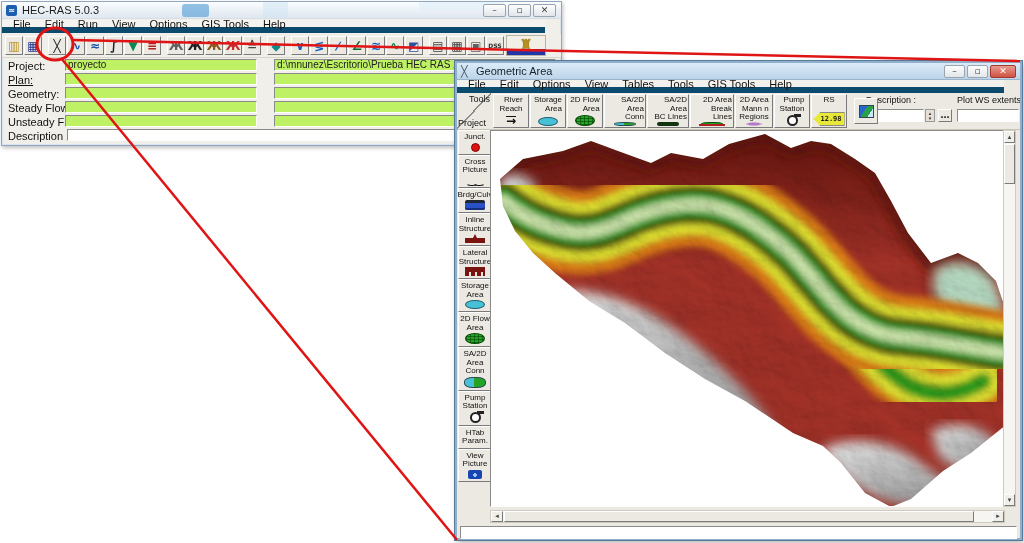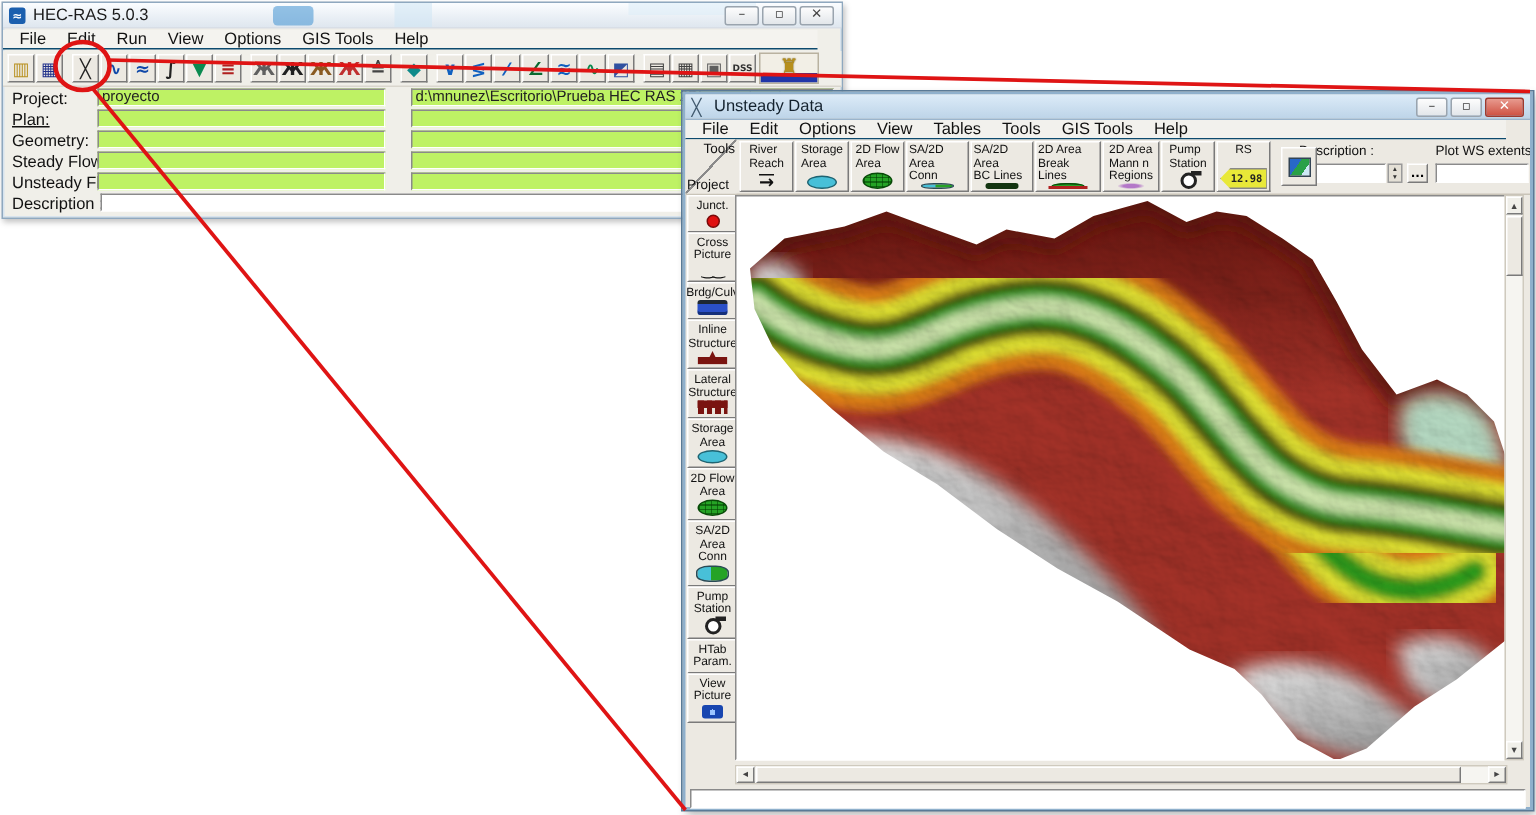--- a/index.html
+++ b/index.html
@@ -21,21 +21,21 @@
   #main-title-icon{position:absolute;left:4px;top:3px;width:11px;height:11px;background:#1b5fae;
     color:#fff;font:bold 8px/11px "DejaVu Sans",sans-serif;text-align:center;border-radius:2px;}
   #main-title-text{position:absolute;left:20px;top:2px;font-size:11px;color:#1c1c1c;}
   .winbtns{position:absolute;top:2px;display:flex;gap:2px;}
   #main-window .winbtns{right:5px;}
   .wbtn{width:23px;height:13px;border:1px solid #9aa4ae;border-radius:2px;
     background:linear-gradient(#fdfdfd,#e2e6ea);font:9px/11px "DejaVu Sans",sans-serif;
     color:#444;text-align:center;padding:0;}
   .wbtn.close-red{background:linear-gradient(#e89a8e,#cf5243);color:#fff;border-color:#9e3a2e;width:26px;}
   
-  .menubar{position:absolute;left:0;right:16px;height:13px;background:#f4f3ef;border-bottom:1px solid #0c4a6e;
+  .menubar{position:absolute;left:0;right:16px;height:13px;background:#f4f3ef;border-bottom:6px solid #0c4a6e;
     display:flex;align-items:center;padding-left:4px;}
   #main-menubar{top:18px;}
   .menu-item{font-size:11px;line-height:12px;color:#111;padding:0 7px;white-space:nowrap;}
   
   #main-toolbar{position:absolute;left:0;top:32px;right:0;height:24px;background:#f0efe9;
     border-bottom:1px solid #d9d6cd;}
   .tbtn{position:absolute;top:2px;width:18px;height:19px;padding:0;cursor:default;}
   .tglyph{display:block;font:bold 12px/16px "DejaVu Sans",sans-serif;text-align:center;}
   .tglyph.txt{font:bold 6px/16px "DejaVu Sans",sans-serif;letter-spacing:0;}
   #castle-logo{position:absolute;left:504px;top:1px;width:40px;height:21px;
@@ -55,21 +55,21 @@
   #geom-title-text{position:absolute;left:19px;top:2px;font-size:11px;color:#14222e;}
   #geom-window .winbtns{right:4px;}
   #geom-menubar{top:17px;background:#f2f1ed;}
   #geom-toolbar{position:absolute;left:0;top:30px;right:0;height:37px;background:#ece9e2;border-bottom:1px solid #c9c4b8;}
   #tools-corner{position:absolute;left:0;top:0;width:34px;height:36px;
     background:linear-gradient(to bottom right,#ece9e2 48.5%,#8a8a8a 48.5% 51.5%,#ece9e2 51.5%);}
   #tools-corner .t1{position:absolute;right:1px;top:1px;font-size:9px;color:#111;}
   #tools-corner .t2{position:absolute;left:1px;bottom:1px;font-size:9px;color:#111;}
   .gbtn{position:absolute;top:1px;height:34px;padding:1px 1px;display:flex;flex-direction:column;
     align-items:center;justify-content:space-between;cursor:default;}
-  .gbtn .glabel{font-size:8px;line-height:8.5px;text-align:left;white-space:pre-line;color:#111;}
+  .gbtn .glabel{font-size:8px;line-height:8.5px;text-align:right;white-space:pre-line;color:#111;}
   .gi{display:inline-block;}
   .gi-river{font:bold 12px/9px "DejaVu Sans",sans-serif;color:#111;border-top:1px solid #111;}
   .gi-storage{width:20px;height:9px;background:#48c0d8;border:1px solid #1f6472;border-radius:50%;}
   .gi-flow{width:20px;height:11px;border:1px solid #084a08;border-radius:50%;
     background:repeating-linear-gradient(90deg,rgba(0,60,0,.55) 0 1px,transparent 1px 4px),
                repeating-linear-gradient(0deg,rgba(0,60,0,.55) 0 1px,transparent 1px 3px),#25a325;}
   .gi-conn{width:22px;height:11px;border:1px solid #2a4a55;border-radius:40%;
     background:linear-gradient(90deg,#48c0d8 0 45%,#25a325 45%);}
   .gi-bc{width:22px;height:8px;background:#12340f;border-radius:2px;}
   .gi-break{position:relative;width:22px;height:11px;border-radius:50%;background:#25a325;
@@ -239,21 +239,21 @@
       <div class="ffield" style="left: 63px; width: 192px; top: 113px;"></div>
       <div class="ffield" style="left: 272px; width: 282px; top: 113px;"></div>
       <div class="frow-label" style="top: 128px;">Description :</div>
       <div class="ffield white" style="left: 65px; width: 489px; top: 127px;"></div>
     </div>
 </div>
 
 <div class="win" id="geom-window">
   <div id="geom-titlebar">
     <span id="geom-title-icon">╳</span>
-    <span id="geom-title-text">Unsteady Data</span>
+    <span id="geom-title-text">Geometric Area</span>
     <span class="winbtns">
       <button class="wbtn" style="width:21px">–</button>
       <button class="wbtn" style="width:21px">▫</button>
       <button class="wbtn close-red">✕</button>
     </span>
   </div>
   <div class="menubar" id="geom-menubar">
       <span class="menu-item">File</span>
       <span class="menu-item">Edit</span>
       <span class="menu-item">Options</span>

